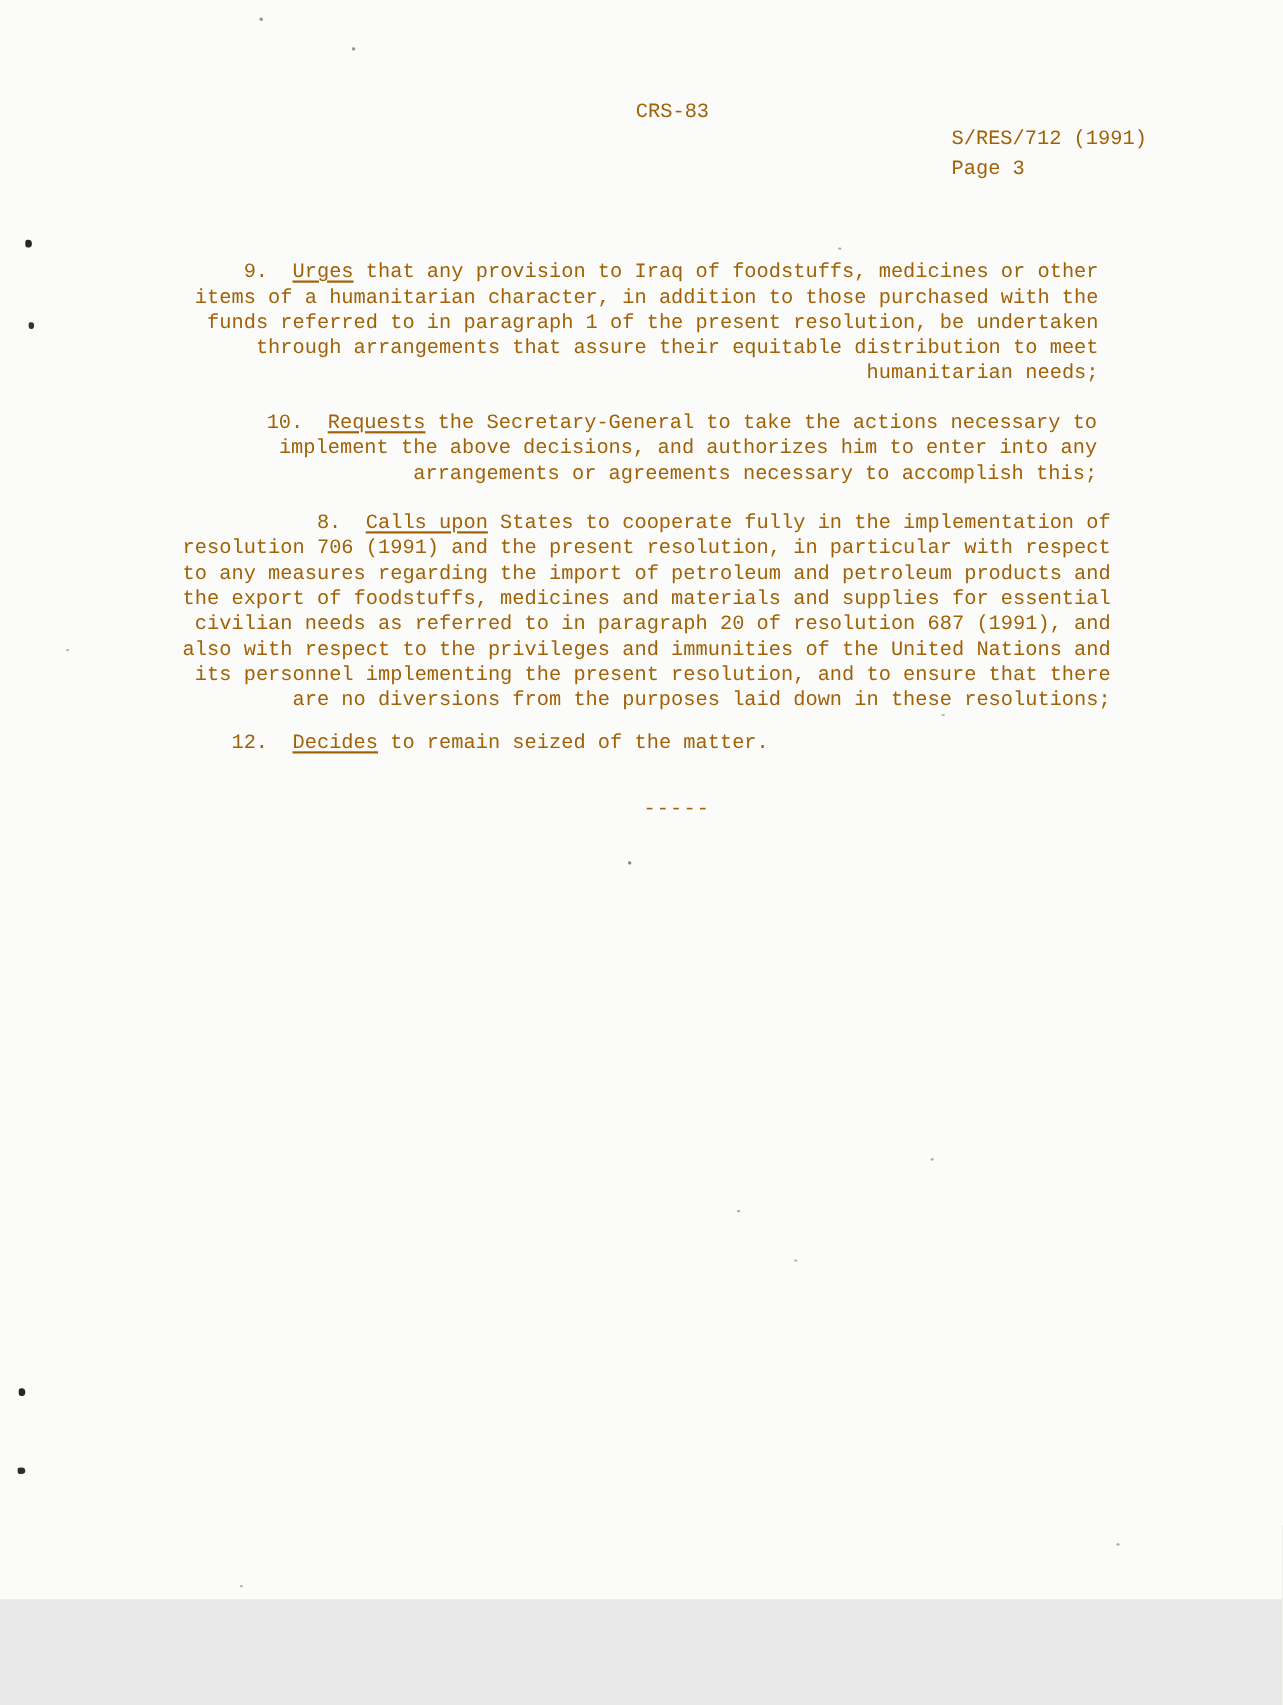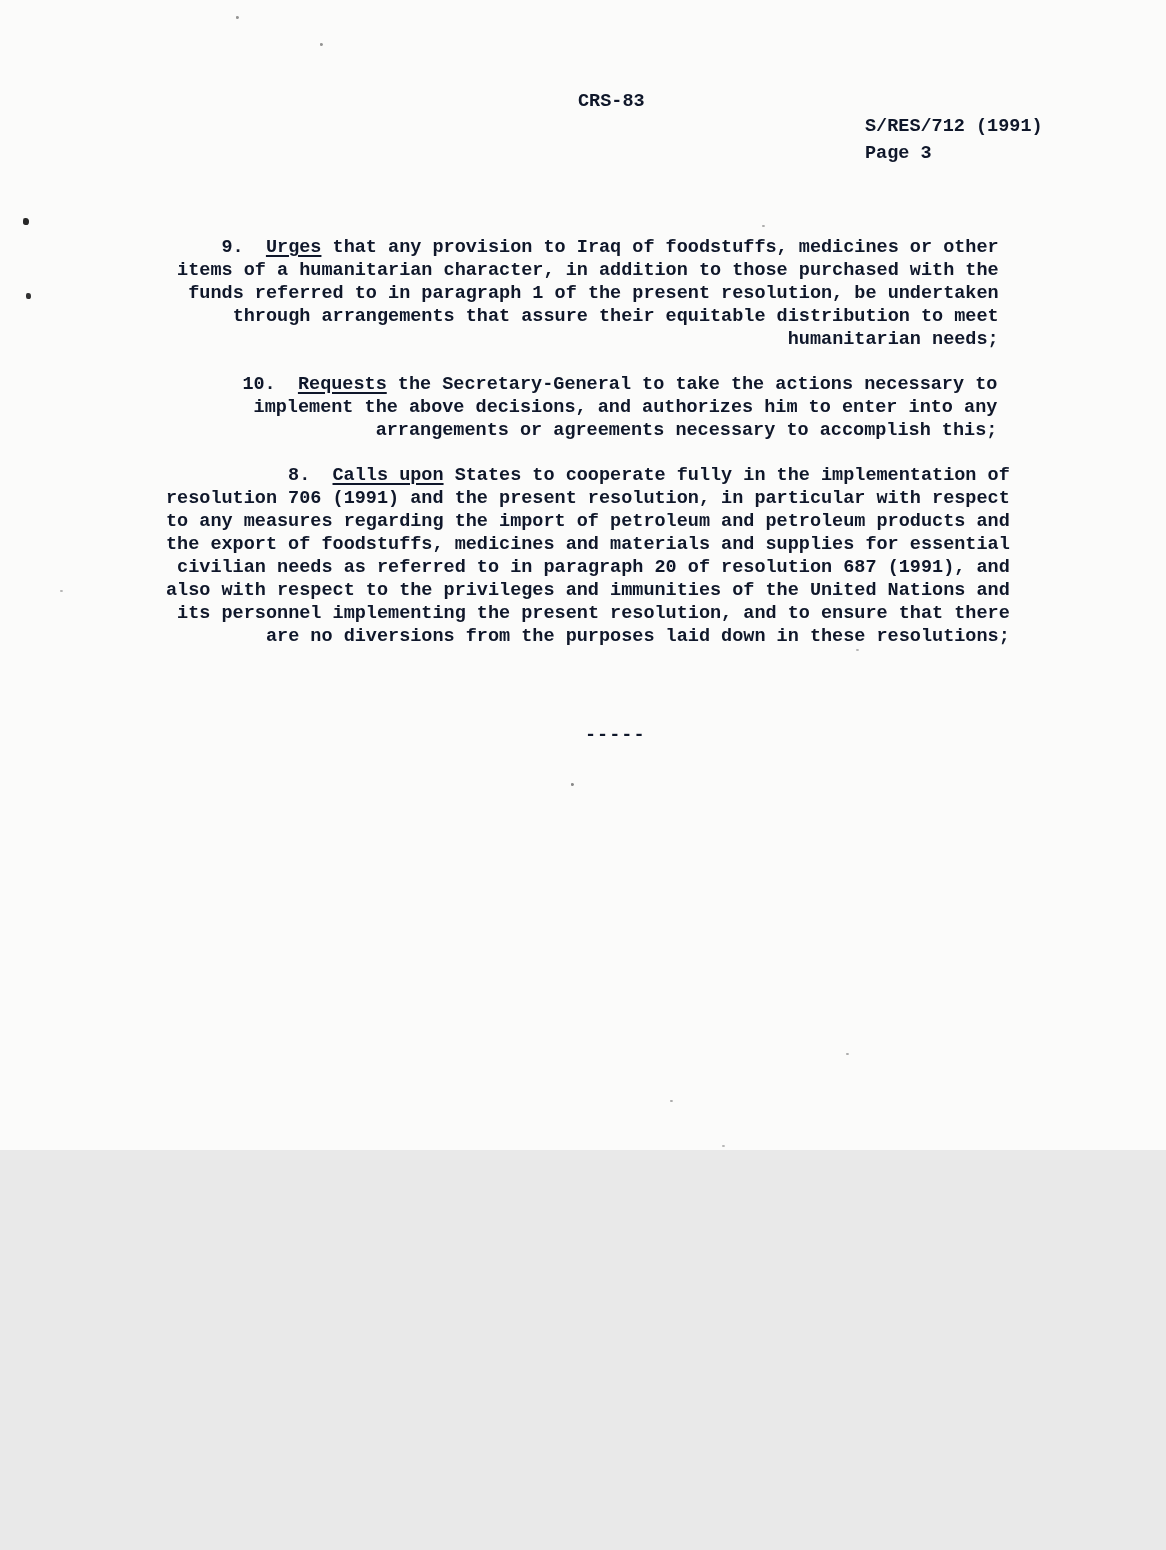--- a/index.html
+++ b/index.html
@@ -3,27 +3,27 @@
 <meta charset="utf-8">
 <style>
   html, body {
     margin: 0;
     padding: 0;
     background: #e9e9e9;
   }
   .page {
     position: relative;
     width: 1166px;
-    height: 1150px;
+    height: 1454px;
     margin: 0 auto;
     background: #fbfbfa;
     overflow: hidden;
     font-family: "Liberation Mono", "DejaVu Sans Mono", monospace;
-    color: #0f172a;
-    font-weight: 700;
+    color: #a16207;
+    font-weight: 400;
   }
   .mono {
     font-size: 18.5px;
     line-height: 23px;
     white-space: pre;
     letter-spacing: 0;
   }
   .doc-code {
     position: absolute;
     left: 578px;
@@ -83,20 +83,21 @@
 
   <div class="para mono p11"><span>    8.  </span><span class="u">Calls upon</span><span> States to cooperate fully in the implementation of
 resolution 706 (1991) and the present resolution, in particular with respect
 to any measures regarding the import of petroleum and petroleum products and
 the export of foodstuffs, medicines and materials and supplies for essential
 civilian needs as referred to in paragraph 20 of resolution 687 (1991), and
 also with respect to the privileges and immunities of the United Nations and
 its personnel implementing the present resolution, and to ensure that there
 are no diversions from the purposes laid down in these resolutions;</span></div>
 
+  <div class="para mono p12"><span>    12.  </span><span class="u">Decides</span><span> to remain seized of the matter.</span></div>
 
   <div class="separator mono">-----</div>
 
   <div class="speck" style="left:23px;  top:218px;  width:6px; height:7px; opacity:.92;"></div>
   <div class="speck" style="left:26px;  top:293px;  width:5px; height:6px; opacity:.88;"></div>
   <div class="speck" style="left:236px; top:16px;   width:3px; height:3px; opacity:.45;"></div>
   <div class="speck" style="left:320px; top:43px;   width:3px; height:3px; opacity:.45;"></div>
   <div class="speck" style="left:762px; top:225px;  width:3px; height:2px; opacity:.35;"></div>
   <div class="speck" style="left:60px;  top:590px;  width:3px; height:2px; opacity:.3;"></div>
   <div class="speck" style="left:856px; top:649px;  width:3px; height:2px; opacity:.3;"></div>

